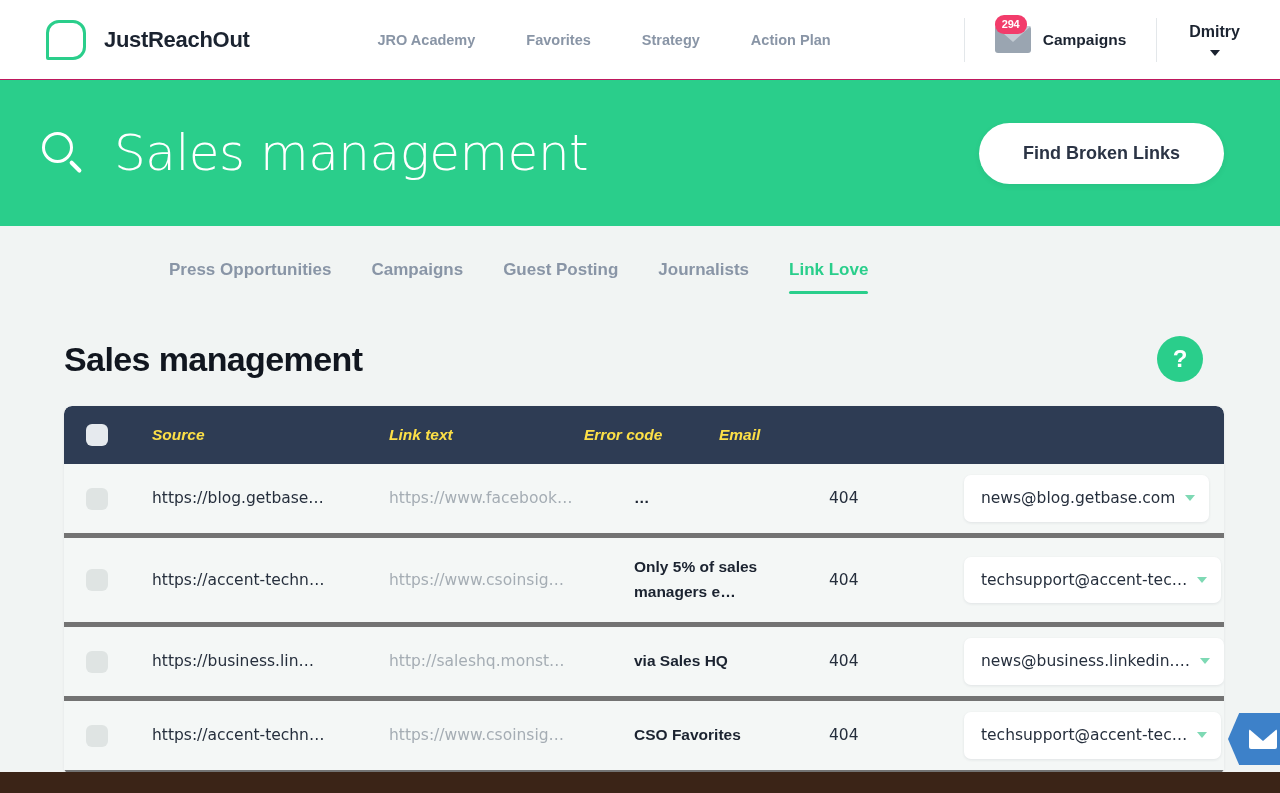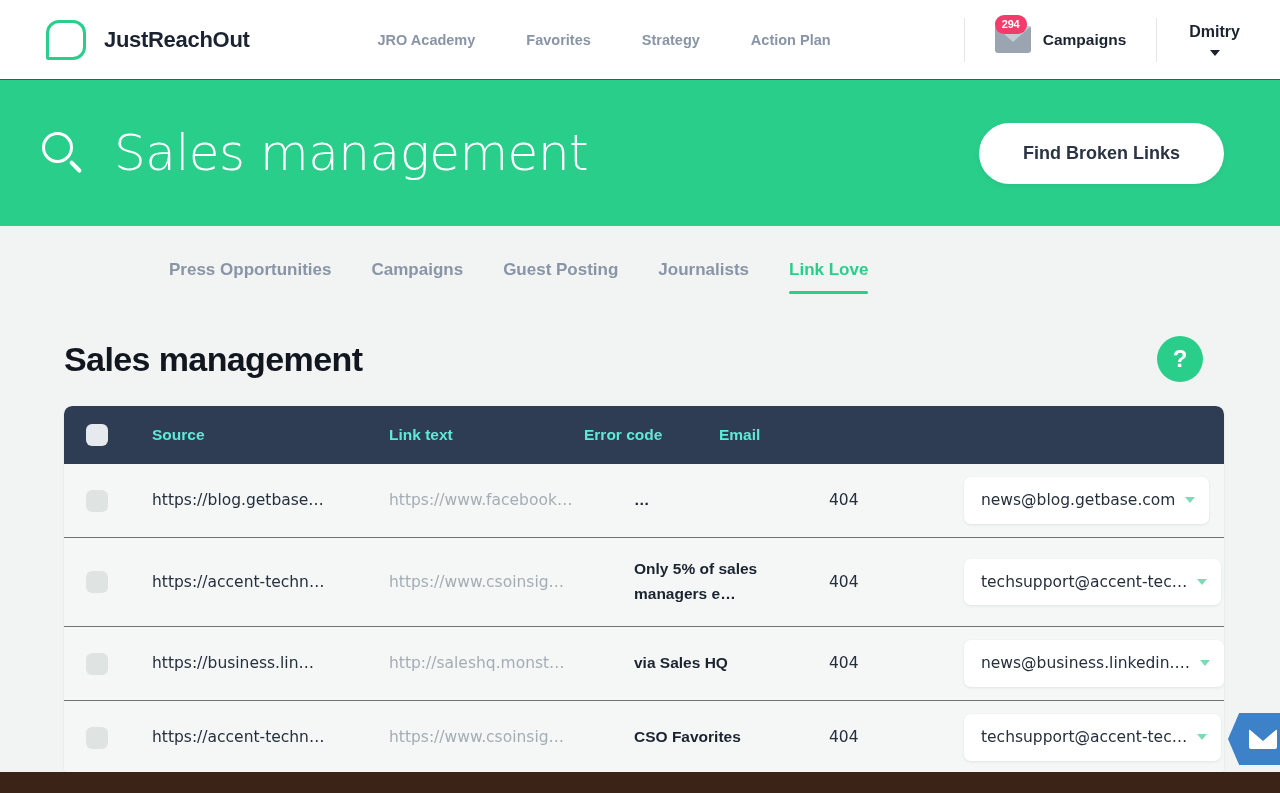--- a/index.html
+++ b/index.html
@@ -305,30 +305,31 @@
   }
 
   .t-head {
     background: #2E3C54;
     border-radius: 8px 8px 0 0;
     align-items: center;
     height: 58px;
   }
 
   .t-head .cell {
-    color: #5eead4;
-    font-size: 15.5px;
-    font-weight: bold;
+    color: #fde047;
+    font-size: 15.5px;
+    font-weight: bold;
+    font-style: italic;
   }
 
   .t-body-row {
     background: #F4F7F6;
     min-height: 74px;
     align-items: center;
-    border-bottom: 1px solid #737373;
+    border-bottom: 5px solid #737373;
   }
   .t-body-row.tall { min-height: 89px; }
 
   .cell {
     padding: 0 8px;
     font-size: 16px;
     line-height: 1.55;
   }
 
   .c-check  { width: 80px; padding-left: 22px; flex: none; display: flex; align-items: center; }

